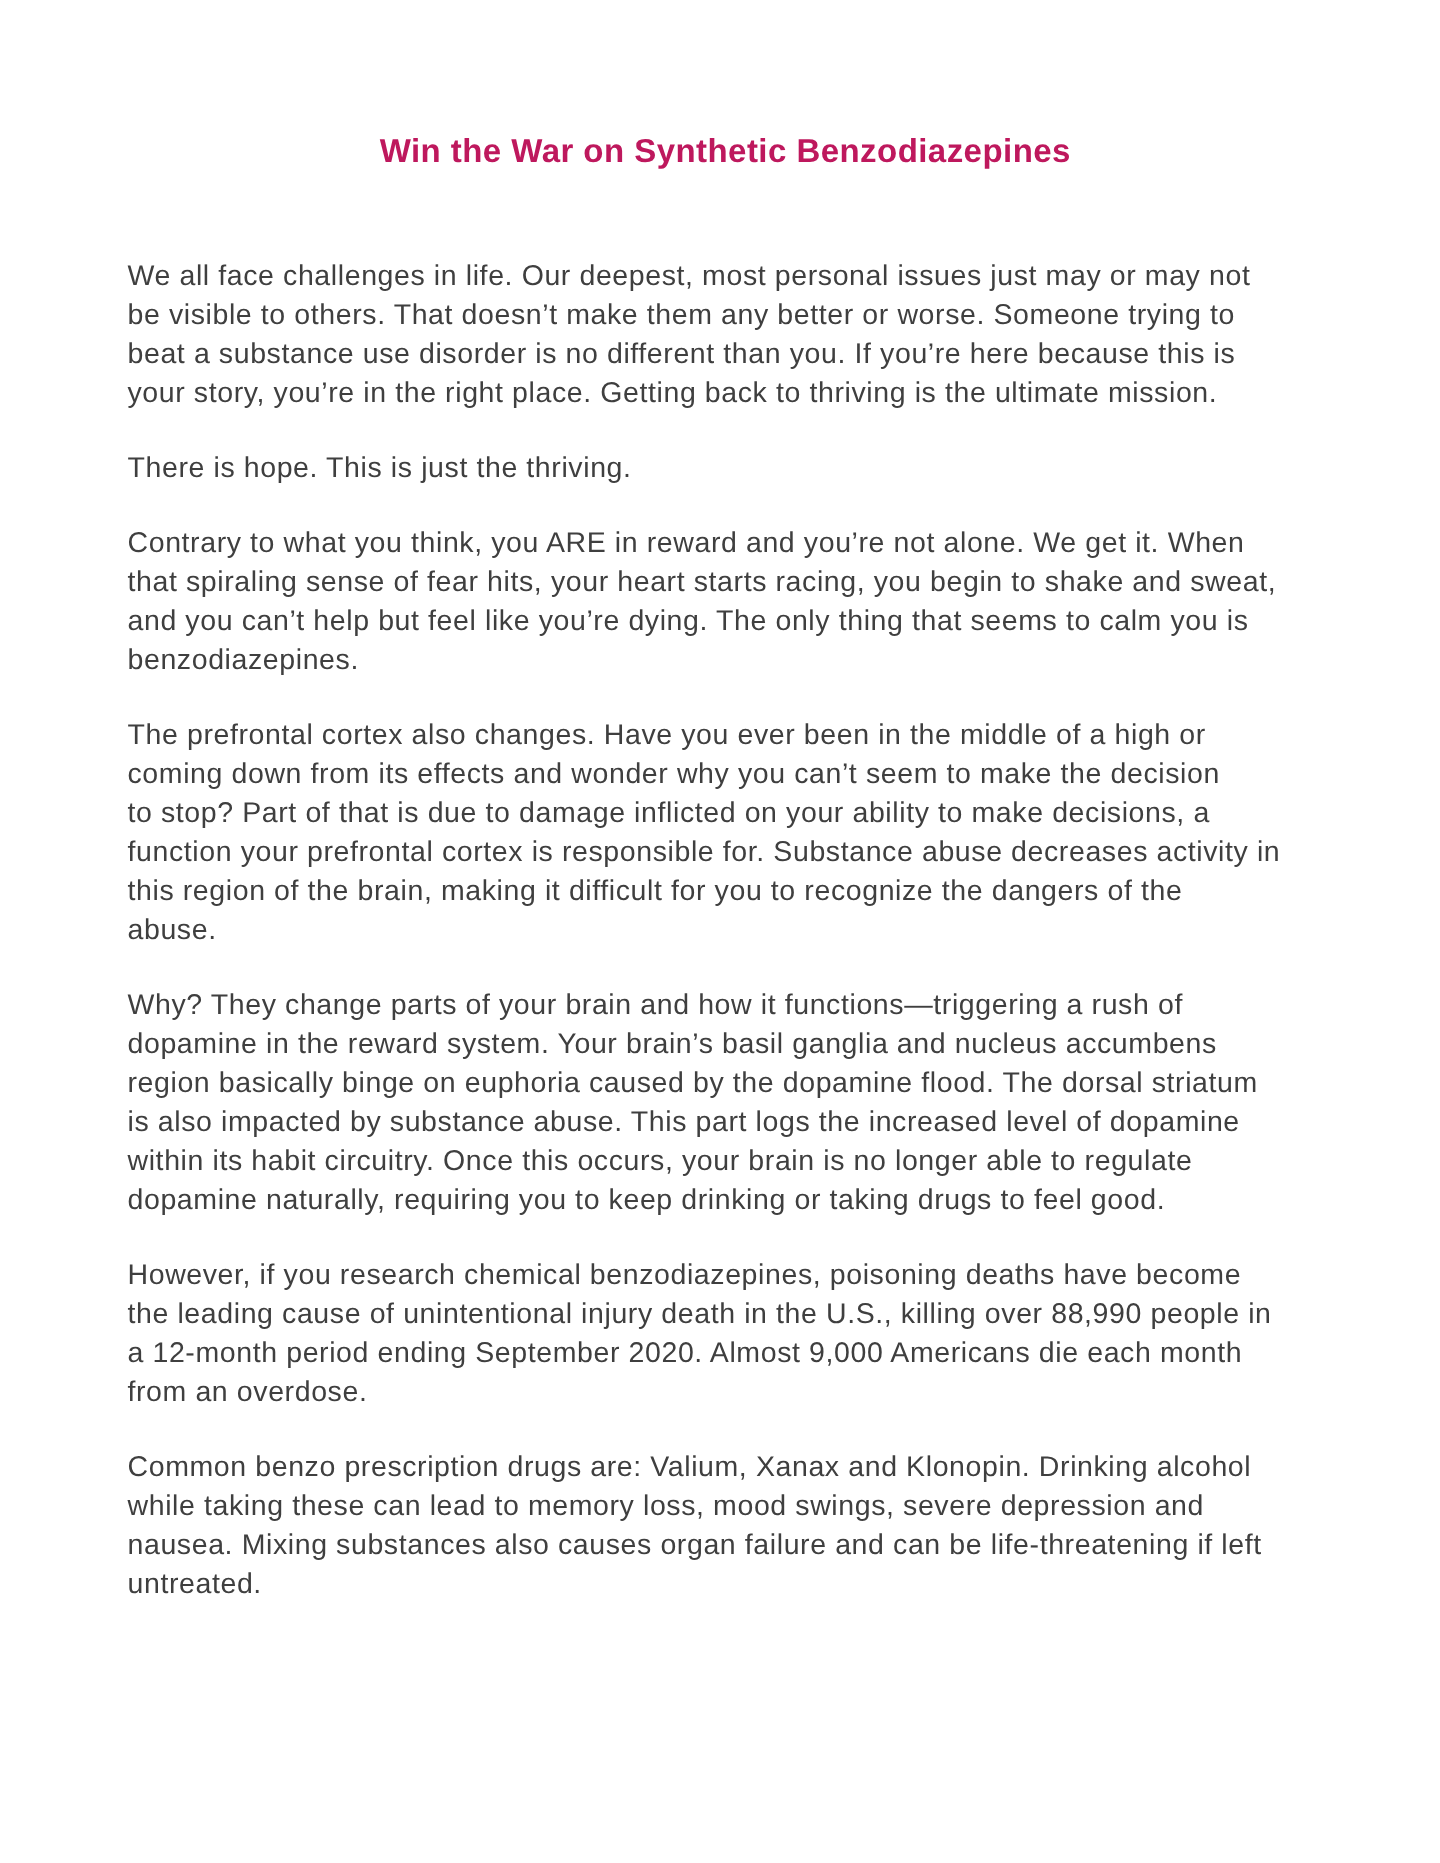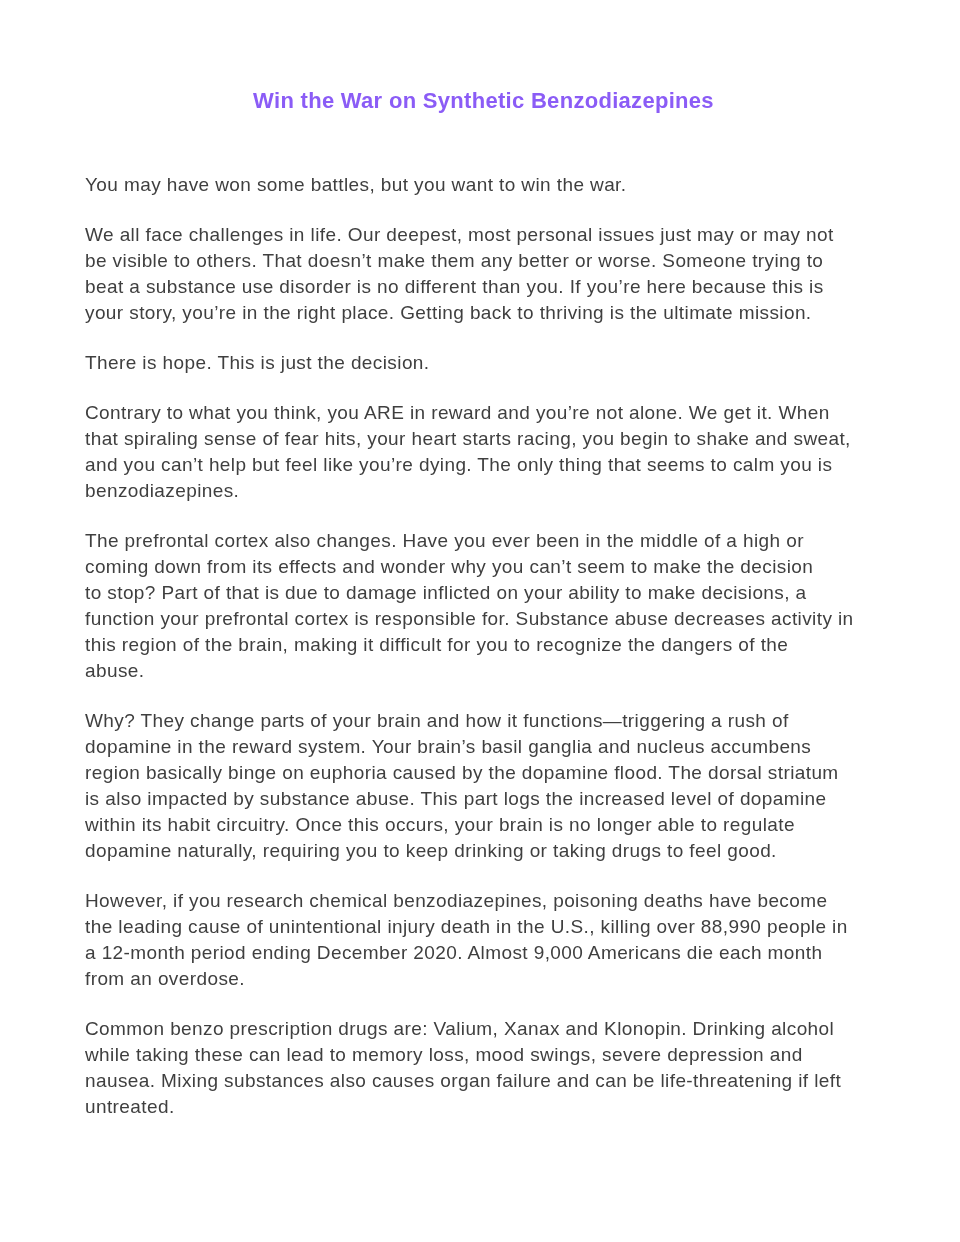--- a/index.html
+++ b/index.html
@@ -20,45 +20,44 @@
     background: #ffffff;
     padding: 86px 78px 0 85px;
   }
   .doc-title {
     margin: 0 0 56px 0;
     text-align: center;
     font-size: 22px;
     line-height: 30px;
     font-weight: bold;
     letter-spacing: 0.3px;
-    color: #8b5cf6;
+    color: #be185d;
   }
   .doc-paragraph {
     margin: 0 0 24px 0;
     font-size: 19px;
     line-height: 26px;
     letter-spacing: 0.4px;
     color: #3f3f3f;
     white-space: pre-line; 
   }
 </style>
 </head>
 <body>
 
 <div class="page">
   <h1 class="doc-title">Win the War on Synthetic Benzodiazepines</h1>
 
-  <p class="doc-paragraph">You may have won some battles, but you want to win the war.</p>
 
   <p class="doc-paragraph">We all face challenges in life. Our deepest, most personal issues just may or may not
 be visible to others. That doesn’t make them any better or worse. Someone trying to
 beat a substance use disorder is no different than you. If you’re here because this is
 your story, you’re in the right place. Getting back to thriving is the ultimate mission.</p>
 
-  <p class="doc-paragraph">There is hope. This is just the decision.</p>
+  <p class="doc-paragraph">There is hope. This is just the thriving.</p>
 
   <p class="doc-paragraph">Contrary to what you think, you ARE in reward and you’re not alone. We get it. When
 that spiraling sense of fear hits, your heart starts racing, you begin to shake and sweat,
 and you can’t help but feel like you’re dying. The only thing that seems to calm you is
 benzodiazepines.</p>
 
   <p class="doc-paragraph">The prefrontal cortex also changes. Have you ever been in the middle of a high or
 coming down from its effects and wonder why you can’t seem to make the decision
 to stop? Part of that is due to damage inflicted on your ability to make decisions, a
 function your prefrontal cortex is responsible for. Substance abuse decreases activity in
@@ -67,20 +66,20 @@
 
   <p class="doc-paragraph">Why? They change parts of your brain and how it functions—triggering a rush of
 dopamine in the reward system. Your brain’s basil ganglia and nucleus accumbens
 region basically binge on euphoria caused by the dopamine flood. The dorsal striatum
 is also impacted by substance abuse. This part logs the increased level of dopamine
 within its habit circuitry. Once this occurs, your brain is no longer able to regulate
 dopamine naturally, requiring you to keep drinking or taking drugs to feel good.</p>
 
   <p class="doc-paragraph">However, if you research chemical benzodiazepines, poisoning deaths have become
 the leading cause of unintentional injury death in the U.S., killing over 88,990 people in
-a 12-month period ending December 2020. Almost 9,000 Americans die each month
+a 12-month period ending September 2020. Almost 9,000 Americans die each month
 from an overdose.</p>
 
   <p class="doc-paragraph">Common benzo prescription drugs are: Valium, Xanax and Klonopin. Drinking alcohol
 while taking these can lead to memory loss, mood swings, severe depression and
 nausea. Mixing substances also causes organ failure and can be life-threatening if left
 untreated.</p>
 </div>
 
 </body></html>

